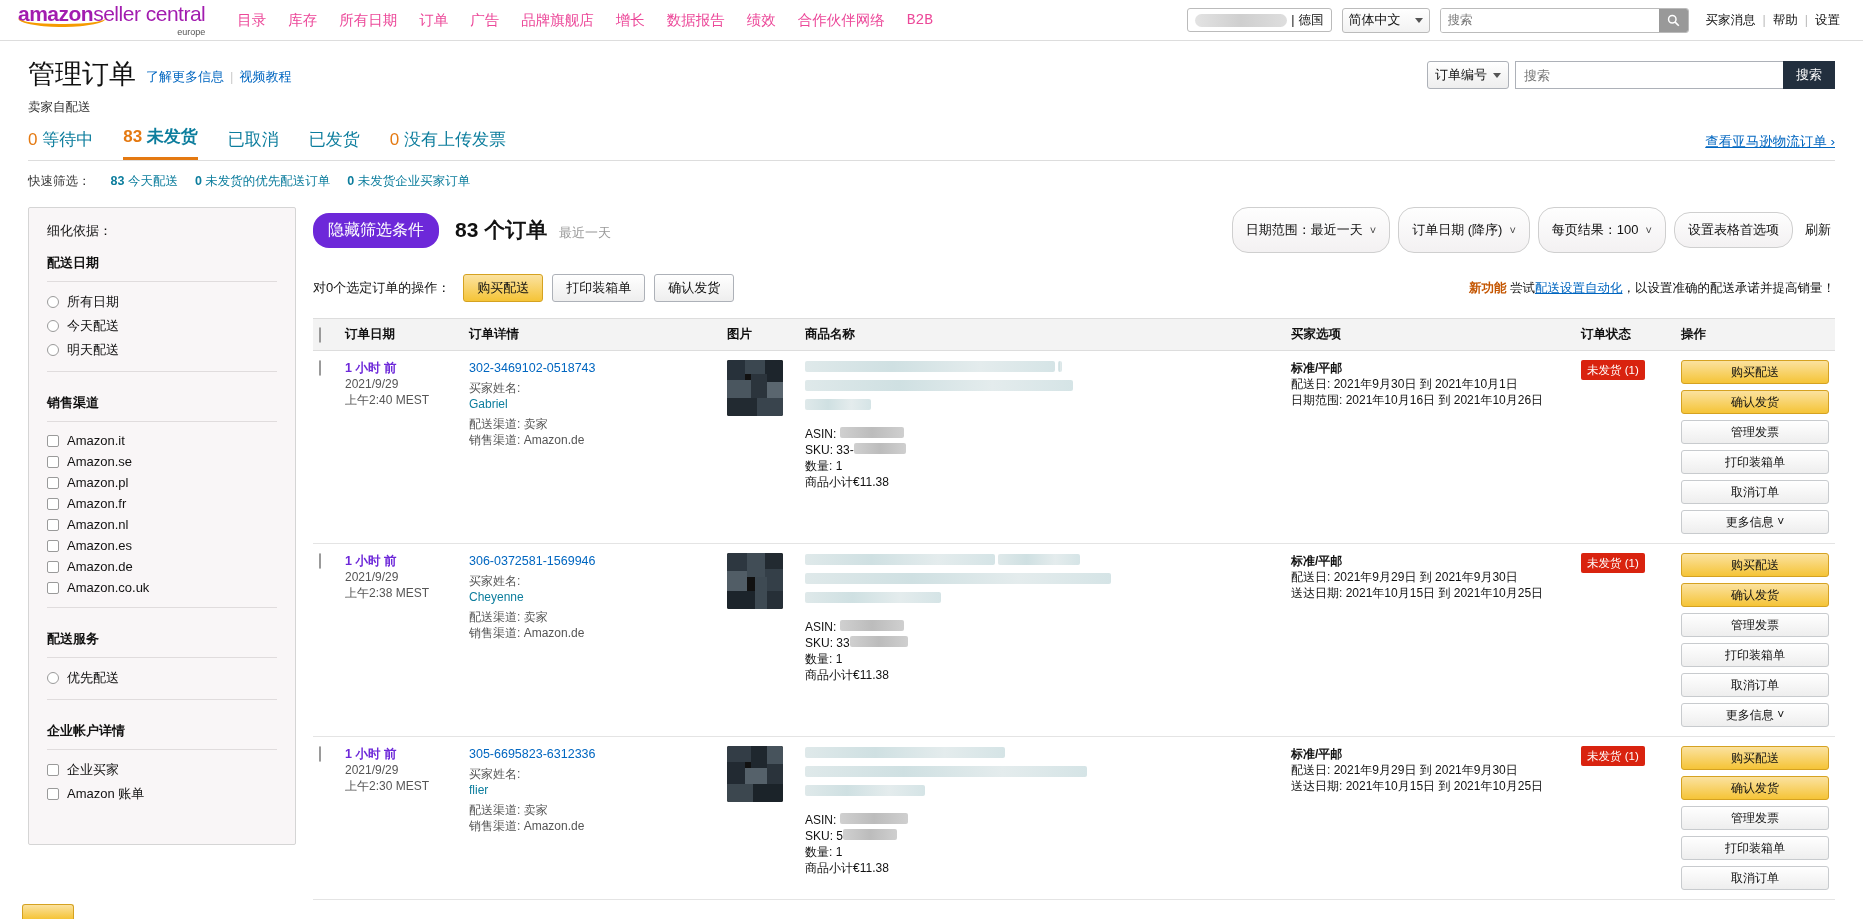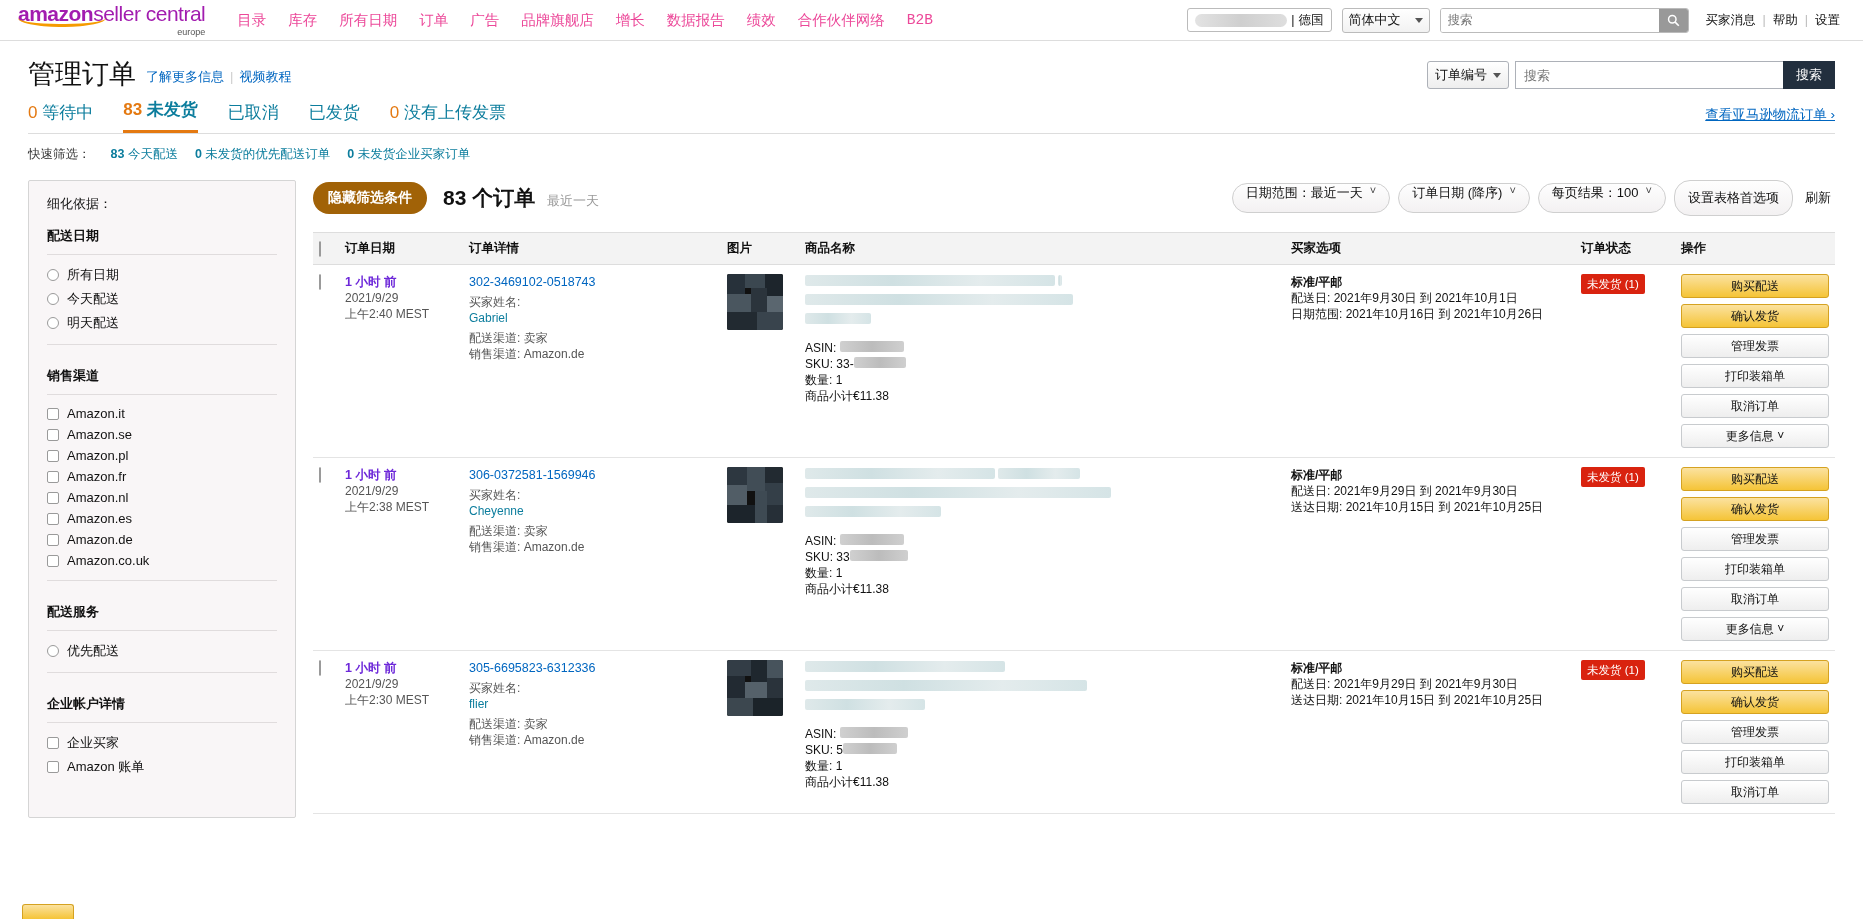--- a/index.html
+++ b/index.html
@@ -104,29 +104,29 @@
   .opt{ display:flex; align-items:center; gap:8px; font-size:13px; color:#111;
         padding:3px 0; }
   .radio{ width:12px;height:12px;border:1px solid #9a9a9a;border-radius:50%;background:#fff;flex:none; }
   .cbx{ width:12px;height:12px;border:1px solid #9a9a9a;border-radius:2px;background:#fff;flex:none; }
   .side-gap{ height:14px; }
 
   .main{ flex:1; min-width:0; }
 
   .main-toolbar{ display:flex; align-items:center; }
   .hide-filters{
-    background:#a16207; color:#fff; border-radius:16px; padding:7px 15px;
-    font-size:14px; font-weight:bold; white-space:nowrap;
+    background:#6d28d9; color:#fff; border-radius:16px; padding:7px 15px;
+    font-size:16px; font-weight:normal; white-space:nowrap;
   }
   .count{ font-size:21px; font-weight:bold; margin-left:16px; white-space:nowrap; }
   .count .recent{ font-size:13px; font-weight:400; color:#999; margin-left:6px; }
   .tb-right{ margin-left:auto; display:flex; align-items:center; gap:8px; }
   .pill{
     border:1px solid #cfcfcf; border-radius:16px; background:linear-gradient(#fefefe,#f3f1f2);
-    height:30px; display:flex; align-items:flex-start; gap:7px; padding:0 13px;
+    height:46px; display:flex; align-items:center; gap:7px; padding:0 13px;
     font-size:13px; color:#111; white-space:nowrap;
   }
   .pill-plain{ border:1px solid #cfcfcf; border-radius:16px;
     background:linear-gradient(#fefefe,#f3f1f2); height:36px; display:flex;
     align-items:center; padding:0 13px; font-size:13px; white-space:nowrap; }
   .refresh{ font-size:13px; color:#111; padding:0 4px; white-space:nowrap; }
 
   .actionbar{ display:flex; align-items:center; gap:9px; margin-top:21px; }
   .actionbar .lbl{ font-size:13px; color:#111; margin-right:4px; }
   .btn-yellow{
@@ -259,20 +259,21 @@
         <span>订单编号</span>
         <span class="caret"></span>
       </div>
       <div class="hdr-search">
         <input placeholder="搜索" style="">
         <div class="go">搜索</div>
       </div>
     </div>
   </div>
 
+  <div class="subtitle">卖家自配送</div>
 
   <div class="tabs">
     <div class="tab">
       <span class="num">0</span>
       <span>等待中</span>
     </div>
     <div class="tab active">
       <span class="num">83</span>
       <span>未发货</span>
     </div>
@@ -398,20 +399,30 @@
           </div>
           <div class="pill">
             <span>每页结果：100</span>
             <span class="chev">˅</span>
           </div>
           <div class="pill-plain">设置表格首选项</div>
           <div class="refresh">刷新</div>
         </div>
       </div>
 
+      <div class="actionbar">
+        <span class="lbl">对0个选定订单的操作：</span>
+        <div class="btn-yellow">购买配送</div>
+        <div class="btn-grey">打印装箱单</div>
+        <div class="btn-grey">确认发货</div>
+        <div class="promo">
+          <span class="new">新功能</span>
+          <span>尝试</span><a>配送设置自动化</a><span>，以设置准确的配送承诺并提高销量！</span>
+        </div>
+      </div>
 
       <table class="orders">
         <thead>
           <tr>
             <th class="c-chk">
               <span class="cbx"></span>
             </th>
             <th class="c-date">订单日期</th>
             <th class="c-detail">订单详情</th>
             <th class="c-img">图片</th>

